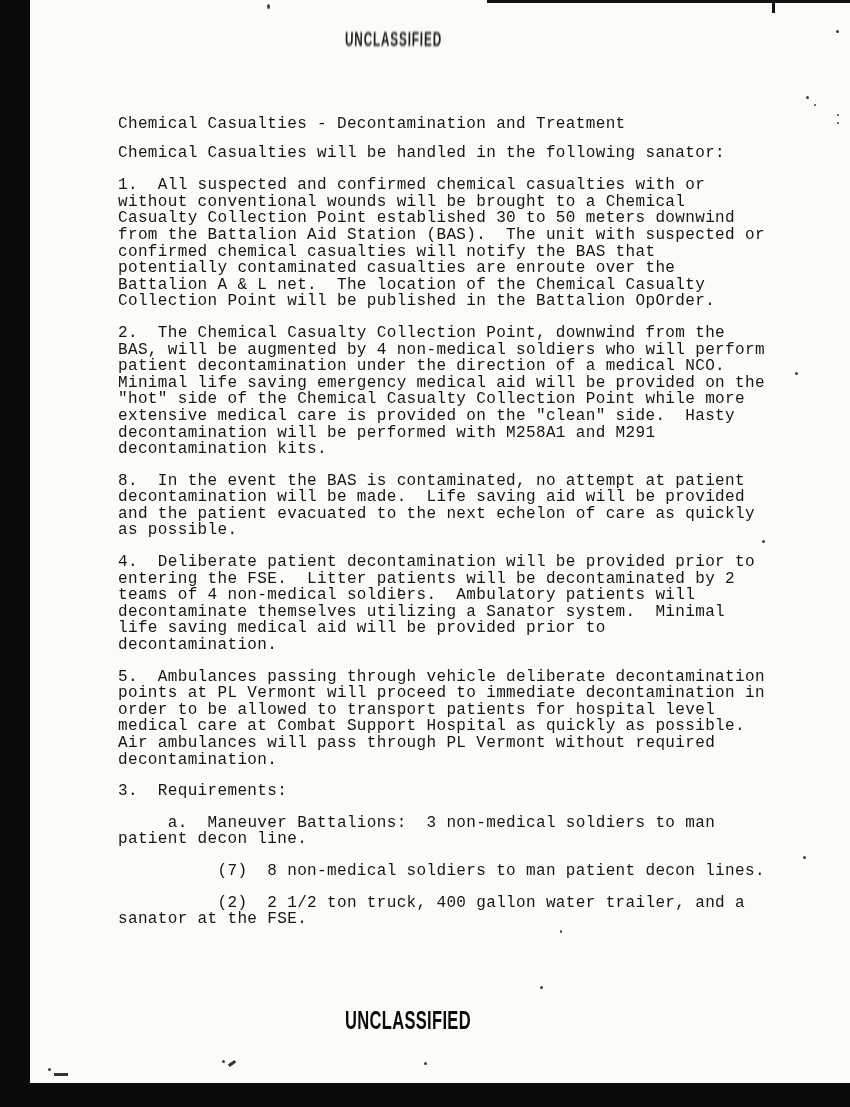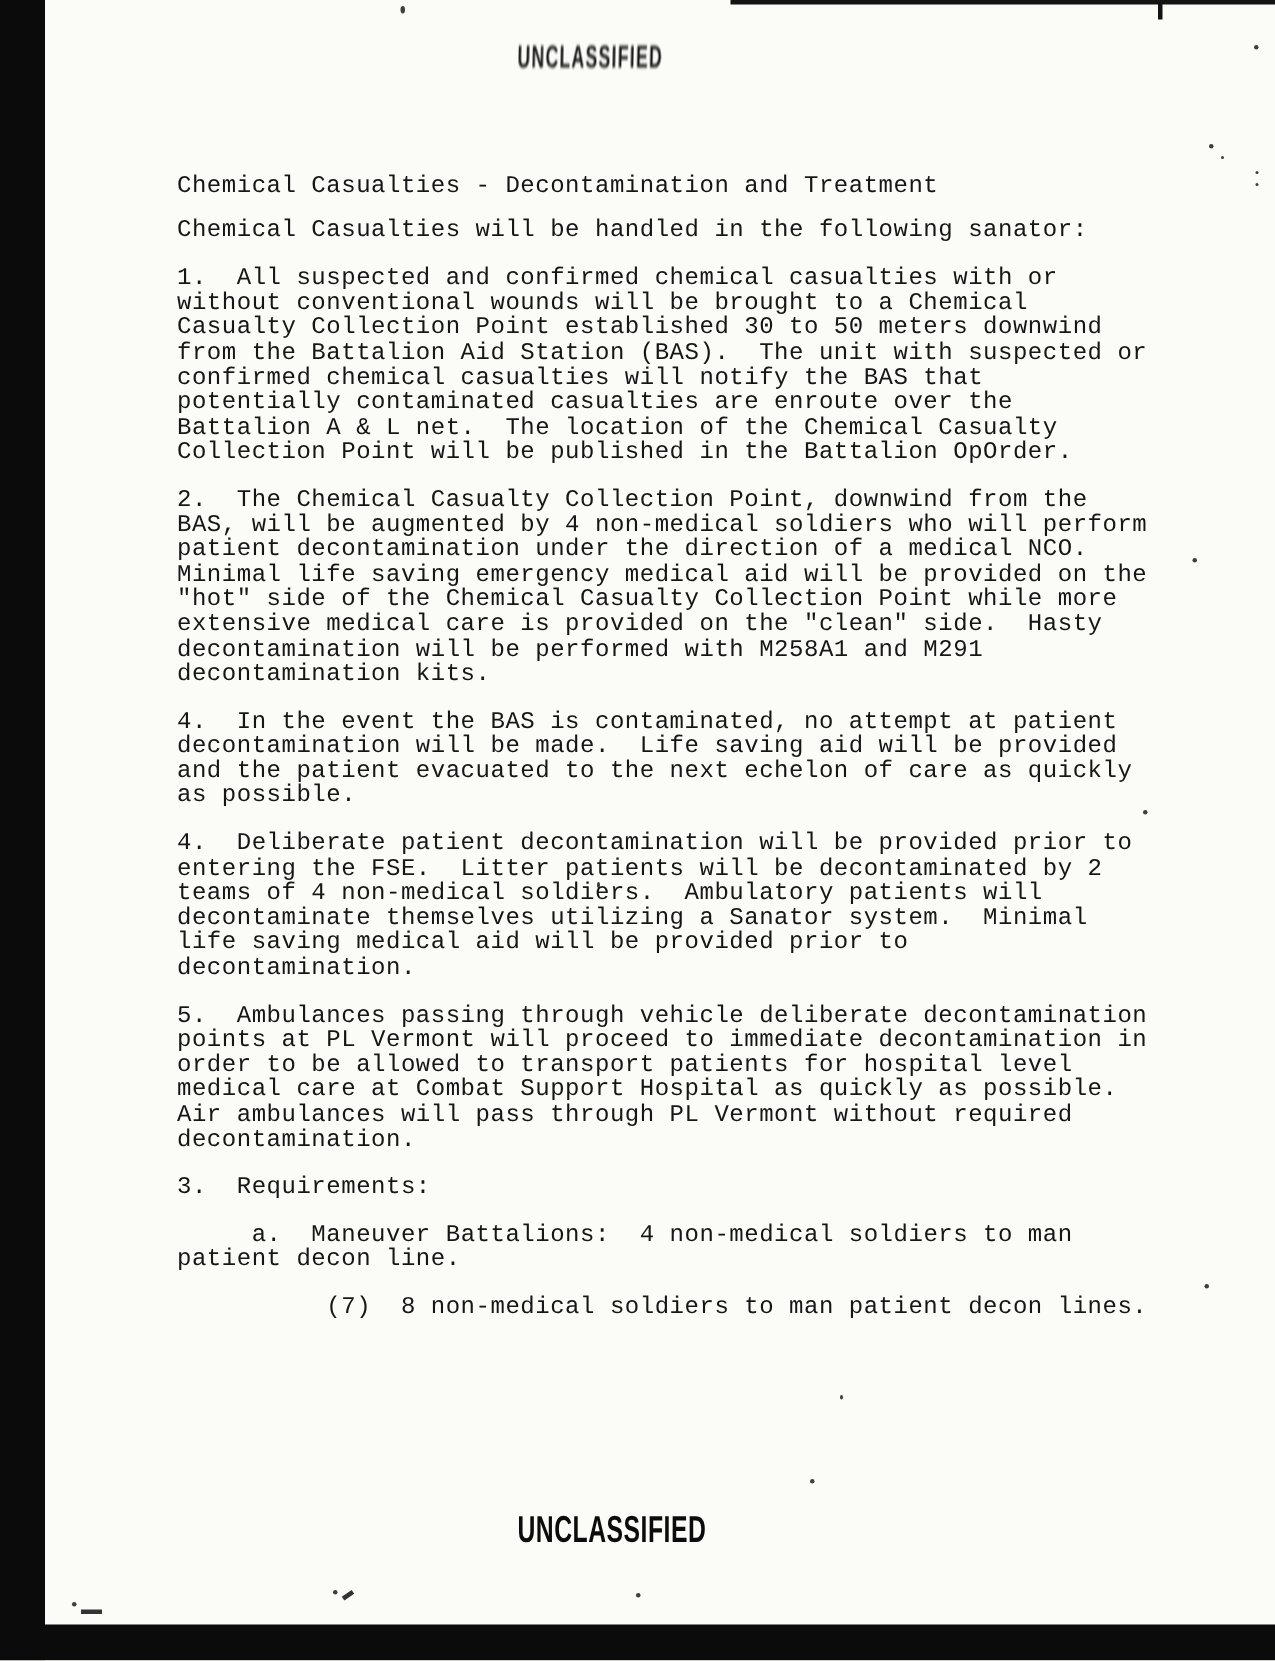--- a/index.html
+++ b/index.html
@@ -73,40 +73,42 @@
 Battalion A &amp; L net.  The location of the Chemical Casualty
 Collection Point will be published in the Battalion OpOrder.</p>
     <p>2.  The Chemical Casualty Collection Point, downwind from the
 BAS, will be augmented by 4 non-medical soldiers who will perform
 patient decontamination under the direction of a medical NCO.
 Minimal life saving emergency medical aid will be provided on the
 "hot" side of the Chemical Casualty Collection Point while more
 extensive medical care is provided on the "clean" side.  Hasty
 decontamination will be performed with M258A1 and M291
 decontamination kits.</p>
-    <p>4.  In the event the BAS is contaminated, no attempt at patient
+    <p>8.  In the event the BAS is contaminated, no attempt at patient
 decontamination will be made.  Life saving aid will be provided
 and the patient evacuated to the next echelon of care as quickly
 as possible.</p>
     <p>4.  Deliberate patient decontamination will be provided prior to
 entering the FSE.  Litter patients will be decontaminated by 2
 teams of 4 non-medical soldiers.  Ambulatory patients will
 decontaminate themselves utilizing a Sanator system.  Minimal
 life saving medical aid will be provided prior to
 decontamination.</p>
     <p>5.  Ambulances passing through vehicle deliberate decontamination
 points at PL Vermont will proceed to immediate decontamination in
 order to be allowed to transport patients for hospital level
 medical care at Combat Support Hospital as quickly as possible.
 Air ambulances will pass through PL Vermont without required
 decontamination.</p>
     <p>3.  Requirements:</p>
-    <p>     a.  Maneuver Battalions:  4 non-medical soldiers to man
+    <p>     a.  Maneuver Battalions:  3 non-medical soldiers to man
 patient decon line.</p>
     <p>          (7)  8 non-medical soldiers to man patient decon lines.</p>
+    <p>          (2)  2 1/2 ton truck, 400 gallon water trailer, and a
+sanator at the FSE.</p>
   </div>
 
   <div class="stamp stamp-bottom">
     <span>UNCLASSIFIED</span>
   </div>
 
   <div class="speck" style="left:806px; top:96px;  width:3px; height:3px;"></div>
   <div class="speck" style="left:814px; top:104px; width:2px; height:2px;"></div>
   <div class="speck" style="left:837px; top:114px; width:2px; height:2px;"></div>
   <div class="speck" style="left:837px; top:122px; width:2px; height:2px;"></div>

